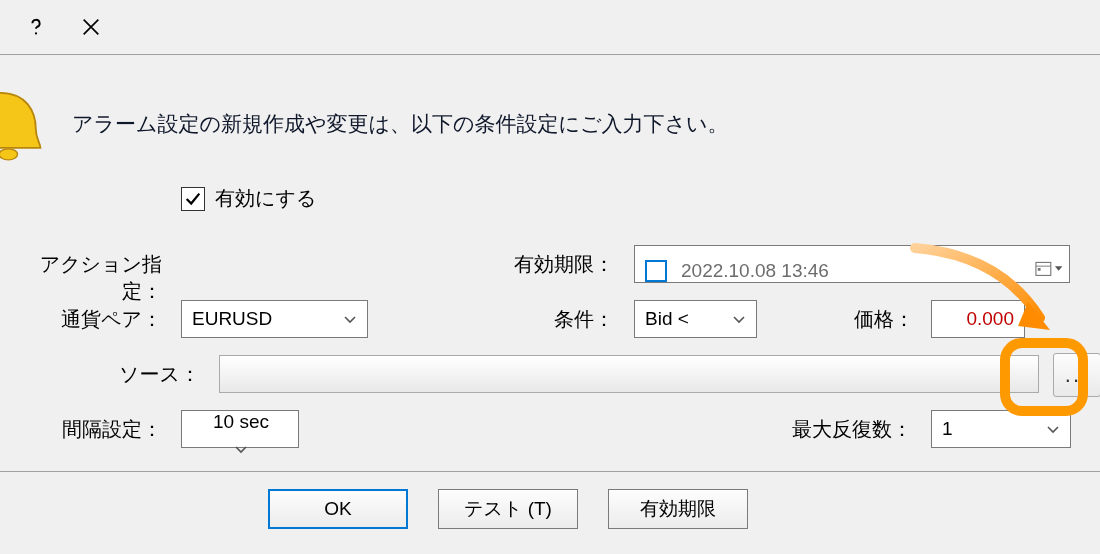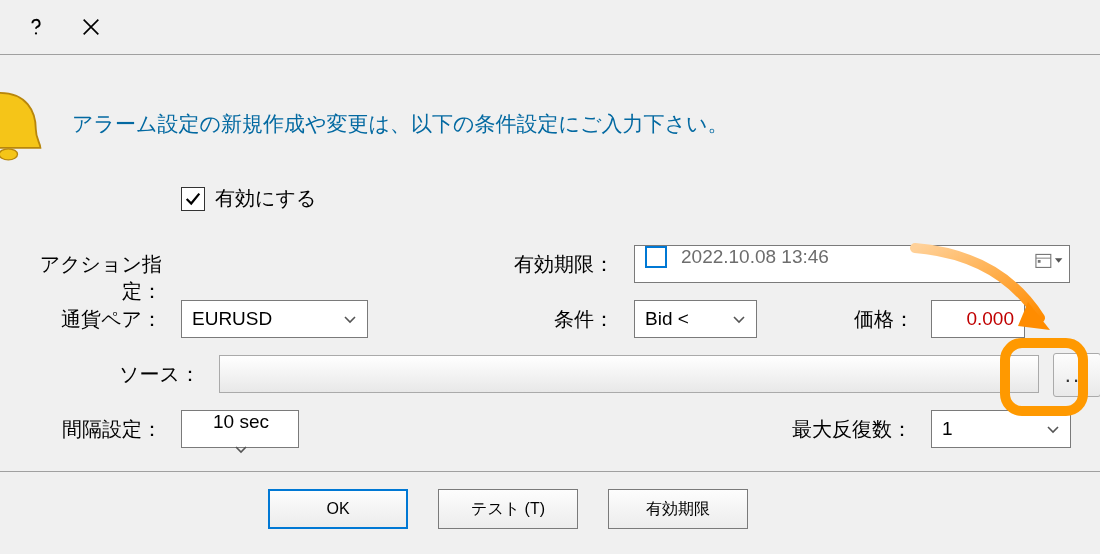--- a/index.html
+++ b/index.html
@@ -35,21 +35,21 @@
   .bell-wrap {
     position: absolute;
     left: -10px; top: 30px;
     width: 55px; height: 80px;
     overflow: hidden;
   }
   .instruction {
     position: absolute;
     left: 72px; top: 55px;
     font-size: 21px;
-    color: #0369a1;
+    color: #0f172a;
   }
 
   
   .form {
     position: absolute;
     left: 0; top: 130px;
     width: 1100px;
   }
   .lbl {
     text-align: right;
@@ -81,21 +81,21 @@
     gap: 8px;
   }
   .select .val { font-size: 19px; }
   .select .chev { width: 18px; height: 18px; display:flex; align-items:center; justify-content:center;}
   .select .chev svg { width: 16px; height: 16px; }
 
   .date-field {
     height: 38px;
     border: 1px solid #7a7a7a;
     background: #fff;
-    display: flex; align-items: flex-start;
+    display: flex; align-items: flex-end;
     padding: 0 6px 0 10px;
     gap: 14px;
   }
   .date-field .cb {
     width: 22px; height: 22px;
     border: 2px solid #0078d4;
     background: #fff;
   }
   .date-field .dt {
     font-size: 19px;
@@ -177,21 +177,21 @@
     display: flex;
     gap: 30px;
     padding-left: 268px;
   }
   .btn {
     height: 40px;
     min-width: 140px;
     border: 1px solid #7a7a7a;
     background: linear-gradient(#fdfdfd, #ececec);
     display:flex; align-items:center; justify-content:center;
-    font-size: 16px;
+    font-size: 19px;
     padding: 0 18px;
   }
   .btn.primary {
     border: 2px solid #0078d4;
   }
 
   
   .highlight-ring {
     position: absolute;
     left: 1000px; top: 283px;

